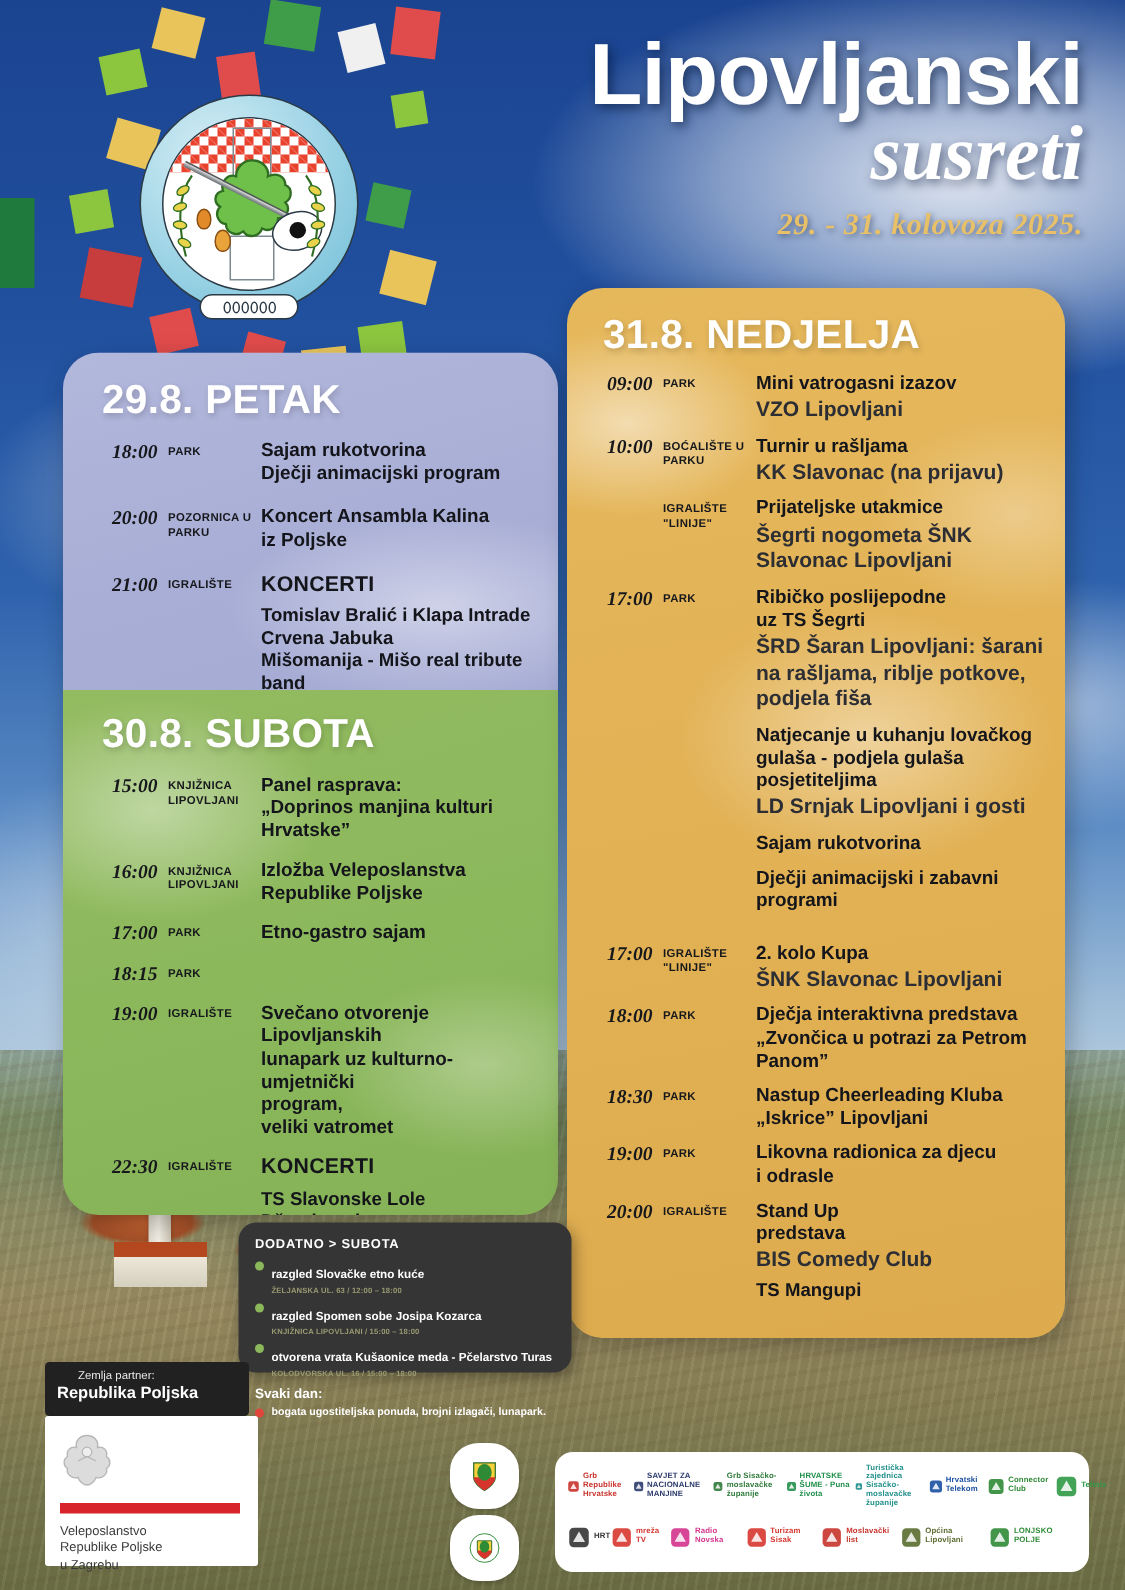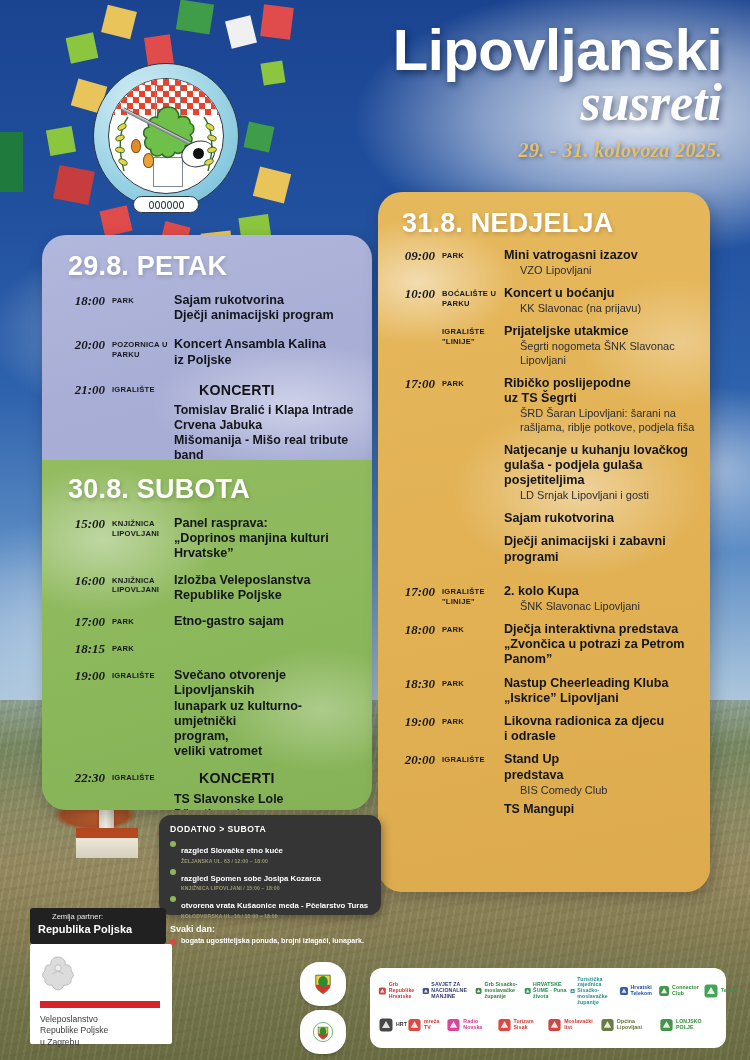--- a/index.html
+++ b/index.html
@@ -174,23 +174,23 @@
   }
   .col-place {
     width:62px; flex:0 0 62px; padding-right:6px;
     font-size:7.6px; font-weight:bold; color:#17181c; line-height:1.28;
     letter-spacing:0.25px; padding-top:3px; text-transform:uppercase;
   }
   .col-body { flex:1 1 auto; }
   .ev-title {
     font-size:12.6px; font-weight:bold; color:#14151a; line-height:1.21;
   }
-  .ev-title.big { font-size:14.2px; letter-spacing:0.2px;margin-left:25px; }
+  .ev-title.big { font-size:14.2px; letter-spacing:0.2px; }
   .ev-note {
-    font-size:11px; font-weight:normal; color:#2c2e33; line-height:1.25; margin-top:1px;margin-left:16px;
+    font-size:14px; font-weight:bold; color:#2c2e33; line-height:1.25; margin-top:1px;
   }
   .ev-sub {
     font-size:12.4px; font-weight:bold; color:#14151a; line-height:1.22; margin-top:4px;
   }
 
   
   .dodatno {
     position:absolute; left:159px; top:815px; width:222px; height:100px;
     background:#353535; border-radius:12px; padding:9px 11px 8px 11px;
     box-shadow: 2px 3px 10px rgba(0,0,0,0.35);
@@ -405,21 +405,21 @@
         <div class="col-place">PARK</div>
         <div class="col-body">
           <div class="ev-title"><span>Mini vatrogasni izazov</span></div>
           <div class="ev-note">VZO Lipovljani</div>
         </div>
       </div>
       <div class="row" style="margin-bottom: 8px;">
         <div class="col-time">10:00</div>
         <div class="col-place">BOĆALIŠTE U<br>PARKU</div>
         <div class="col-body">
-          <div class="ev-title"><span>Koncert u boćanju</span></div>
+          <div class="ev-title"><span>Turnir u rašljama</span></div>
           <div class="ev-note">KK Slavonac (na prijavu)</div>
         </div>
       </div>
       <div class="row" style="margin-bottom: 8px;">
         <div class="col-time"></div>
         <div class="col-place">IGRALIŠTE<br>"LINIJE"</div>
         <div class="col-body">
           <div class="ev-title"><span>Prijateljske utakmice</span></div>
           <div class="ev-note">Šegrti nogometa ŠNK Slavonac Lipovljani</div>
         </div>

